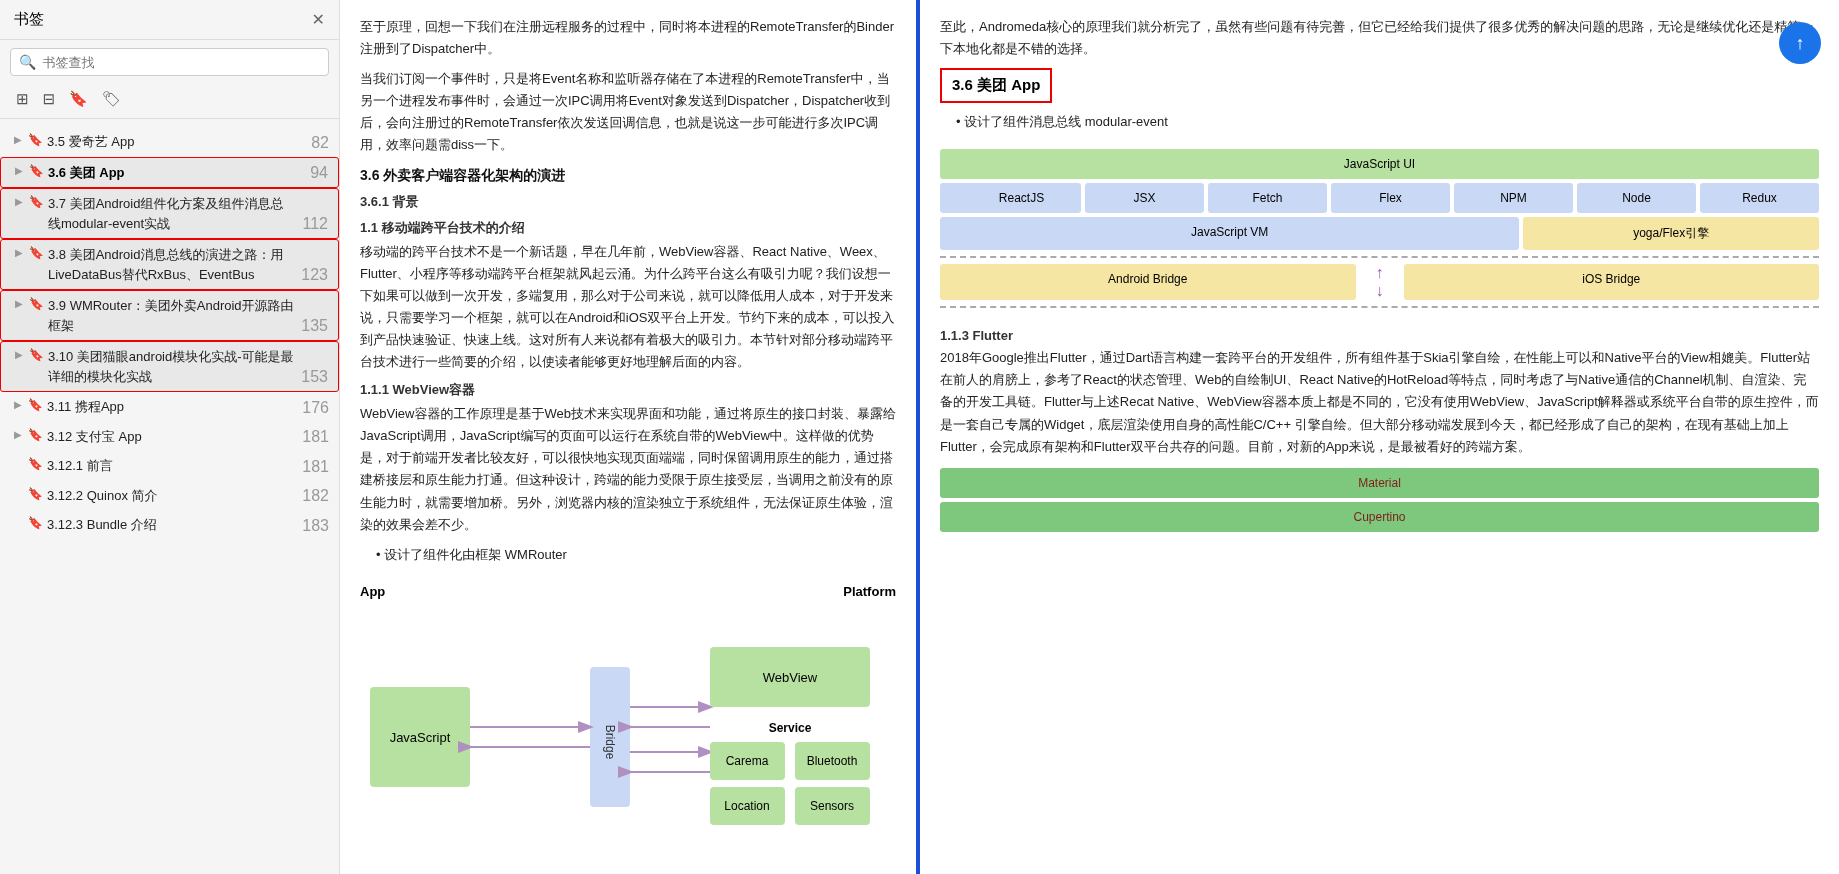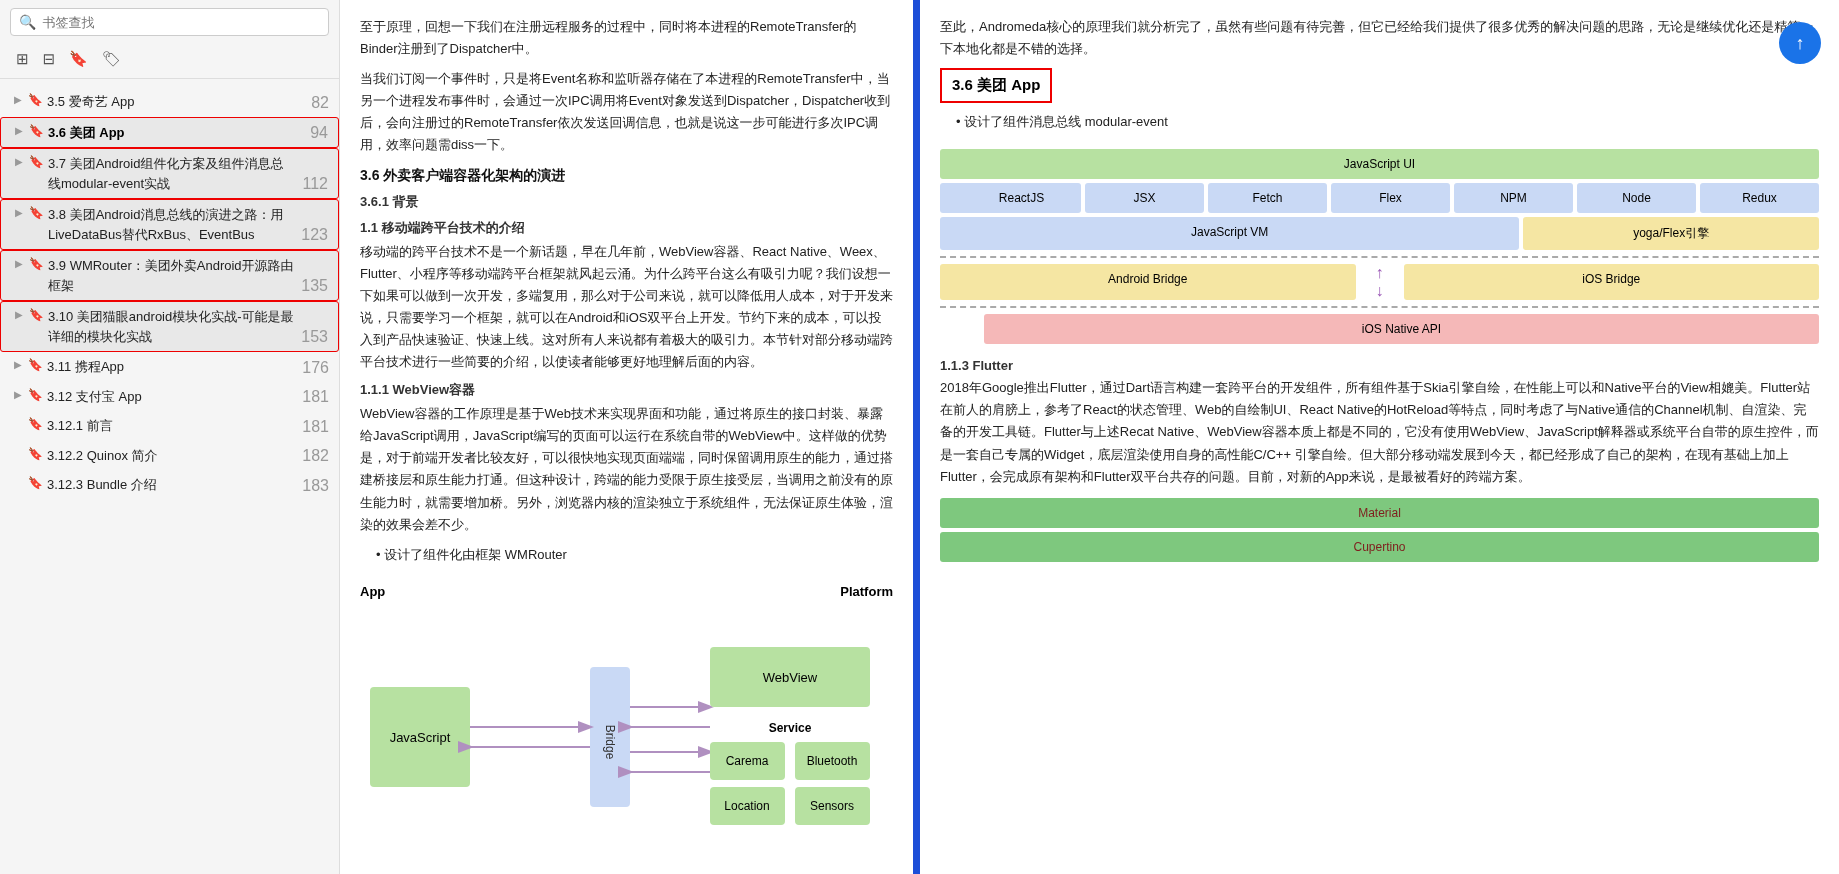--- a/index.html
+++ b/index.html
@@ -115,21 +115,21 @@
       flex: 1;
       display: flex;
       height: 100%;
       overflow: hidden;
     }
 
     
     #doc-left {
       width: 580px;
       min-width: 580px;
-      border-right: 7px solid #1d4ed8;
+      border-right: 4px solid #1d4ed8;
       overflow-y: auto;
       padding: 16px 20px;
       height: 100%;
     }
 
     
     #doc-right {
       flex: 1;
       overflow-y: auto;
       padding: 16px 20px;
@@ -210,20 +210,24 @@
       cursor: pointer;
       z-index: 100;
       color: #fff;
       font-size: 18px;
     }
   </style>
 </head>
 <body>
 
 <div id="sidebar">
+  <div id="sidebar-header">
+    <span id="sidebar-title">书签</span>
+    <span id="sidebar-close">✕</span>
+  </div>
   <div id="sidebar-search">
     <span style="color:#aaa;margin-right:6px;font-size:14px;">🔍</span>
     <input type="text" placeholder="书签查找" style="">
   </div>
   <div id="sidebar-toolbar">
     <span class="toolbar-btn" title="add section">⊞</span>
     <span class="toolbar-btn" title="add page">⊟</span>
     <span class="toolbar-btn" title="bookmark">🔖</span>
     <span class="toolbar-btn" title="bookmark outline">🏷</span>
   </div>
@@ -406,21 +410,20 @@
           <div style="font-size:16px;color:#9b59b6;">↑</div>
           <div style="font-size:16px;color:#9b59b6;">↓</div>
         </div>
         <div class="arch-block arch-yellow" style="flex:1;">iOS Bridge</div>
       </div>
 
       <div style="border-top:2px dashed #aaa;margin:6px 0;"></div>
 
       <div class="arch-row">
         <div style="flex:0 0 40px;"></div>
-        <div class="arch-block arch-pink" style="flex:1;">iOS Native API</div>
       </div>
     </div>
 
     
     <div class="doc-subheading" style="margin-top:14px;">1.1.3 Flutter</div>
     <div class="doc-text">2018年Google推出Flutter，通过Dart语言构建一套跨平台的开发组件，所有组件基于Skia引擎自绘，在性能上可以和Native平台的View相媲美。Flutter站在前人的肩膀上，参考了React的状态管理、Web的自绘制UI、React Native的HotReload等特点，同时考虑了与Native通信的Channel机制、自渲染、完备的开发工具链。Flutter与上述Recat Native、WebView容器本质上都是不同的，它没有使用WebView、JavaScript解释器或系统平台自带的原生控件，而是一套自己专属的Widget，底层渲染使用自身的高性能C/C++ 引擎自绘。但大部分移动端发展到今天，都已经形成了自己的架构，在现有基础上加上Flutter，会完成原有架构和Flutter双平台共存的问题。目前，对新的App来说，是最被看好的跨端方案。</div>
 
     
     <div class="arch-row" style="margin-top:10px;">
       <div class="arch-block arch-green-bright arch-full">Material</div>

